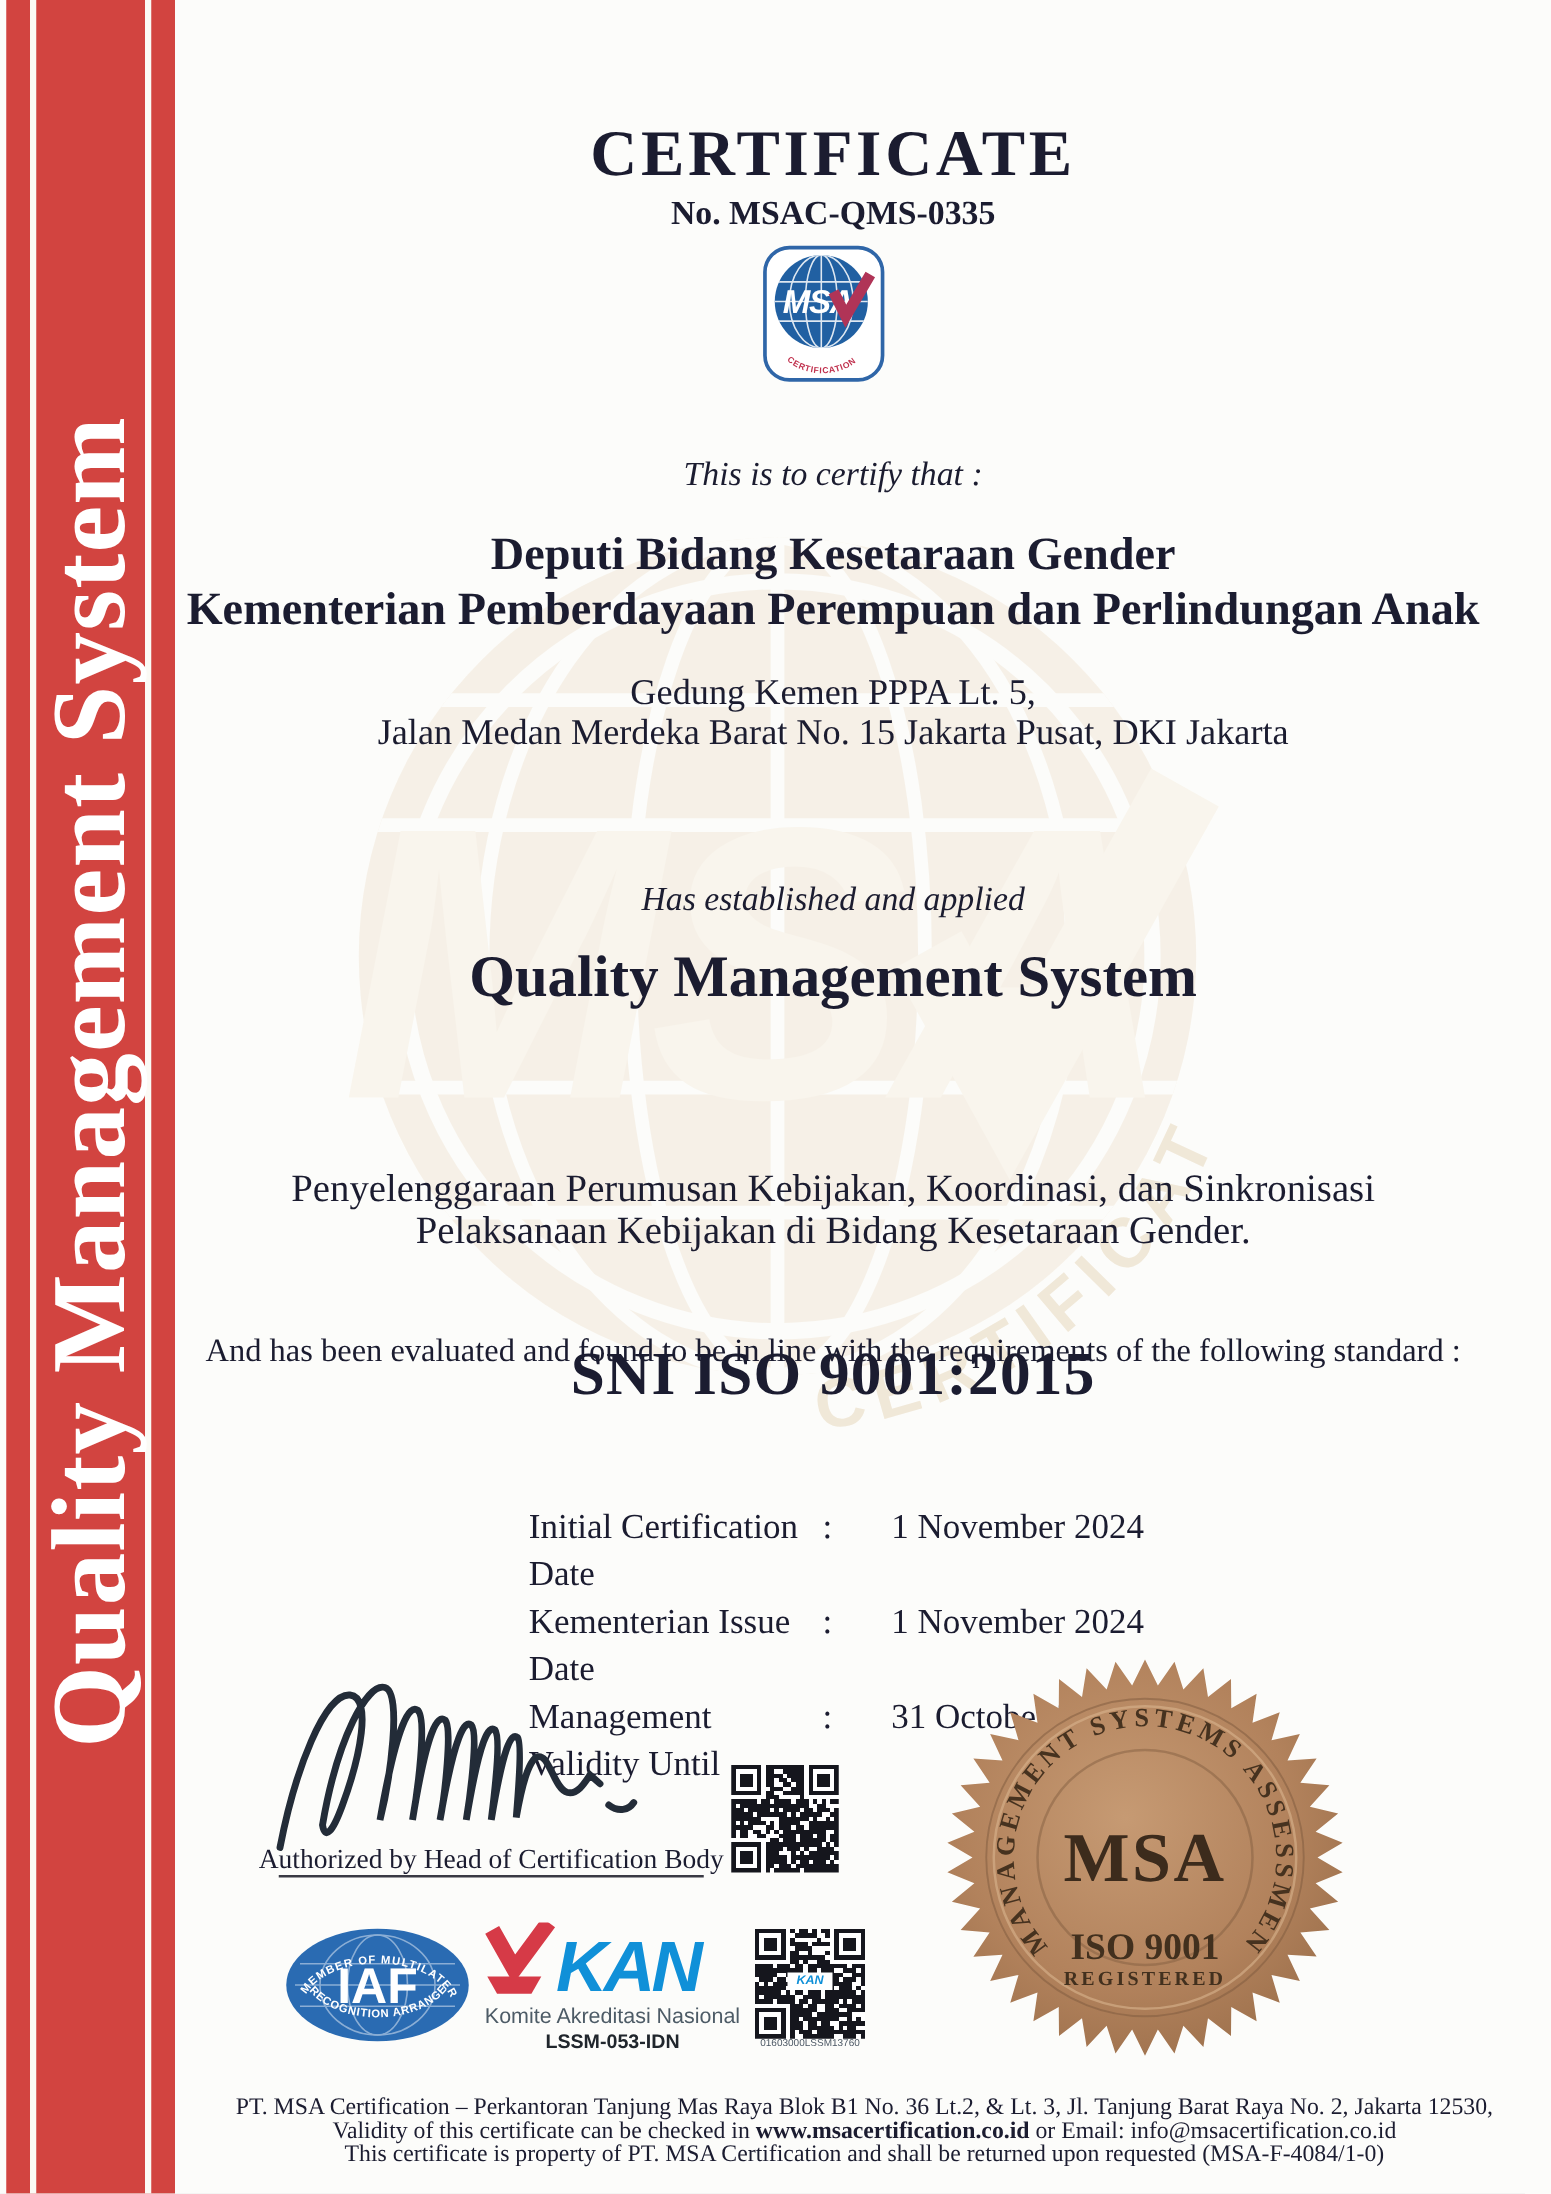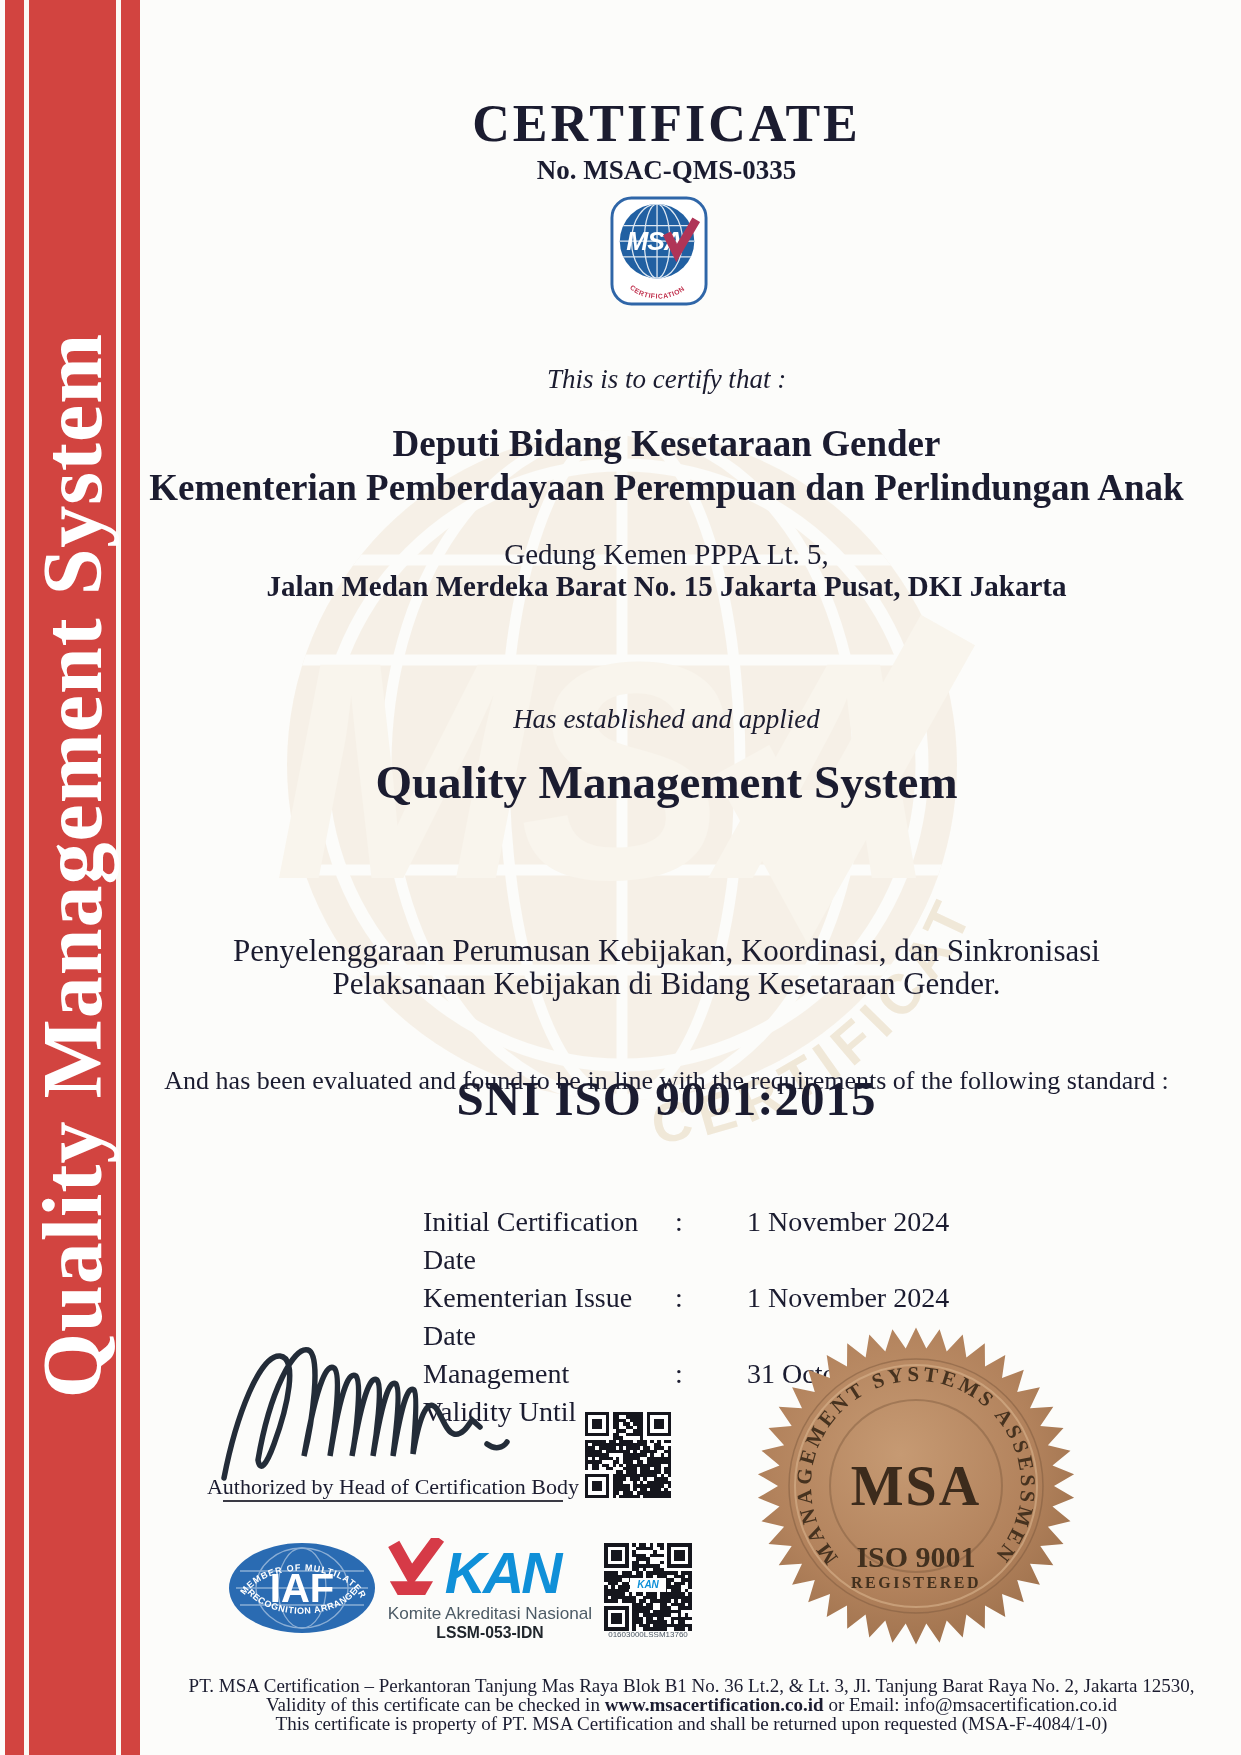--- a/index.html
+++ b/index.html
@@ -15,31 +15,31 @@
   
   .wm{position:absolute;inset:0;z-index:1;}
   
   .c{position:absolute;left:120px;right:28px;text-align:center;z-index:5;}
   .title{top:94px;font-size:52px;font-weight:bold;letter-spacing:3px;}
   .certno{top:155px;font-size:27px;font-weight:bold;}
   .certify{top:364px;font-size:27px;font-style:italic;}
   .org1{top:422px;font-size:37px;font-weight:bold;}
   .org2{top:466px;font-size:37px;font-weight:bold;}
   .addr1{top:538px;font-size:29px;}
-  .addr2{top:570px;font-size:29px;font-weight:bold;}
+  .addr2{top:570px;font-size:29px;}
   .estab{top:704px;font-size:27px;font-style:italic;}
   .qms{top:755px;font-size:47px;font-weight:bold;}
   .scopeintro{top:856px;font-size:27px;font-style:italic;}
   .scope1{top:933px;font-size:31px;}
   .scope2{top:966px;font-size:31px;}
   .evaluated{top:1066px;font-size:26px;}
   .standard{top:1070px;font-size:49px;font-weight:bold;letter-spacing:1px;}
   
   .dates{position:absolute;left:423px;top:1203px;z-index:5;font-size:28px;}
-  .drow{display:grid;grid-template-columns:235px 55px auto;line-height:38px;gap:17px;}
+  .drow{display:grid;grid-template-columns:235px 55px auto;line-height:38px;}
   
   .sig{position:absolute;left:210px;top:1330px;width:350px;height:160px;z-index:5;}
   .sigline{position:absolute;left:223px;top:1500px;width:340px;border-top:2.5px solid #3a3a44;z-index:5;}
   .sigcap{position:absolute;left:203px;top:1474px;width:380px;text-align:center;font-size:22px;z-index:5;}
   
   .logo-msa{position:absolute;left:610px;top:196px;width:98px;height:110px;z-index:5;}
   .qr{position:absolute;z-index:5;}
   .qr1{left:585px;top:1412px;width:86px;height:86px;}
   .qr2{left:604px;top:1543px;width:88px;height:88px;}
   .qr2cap{position:absolute;left:598px;top:1630px;width:100px;text-align:center;

